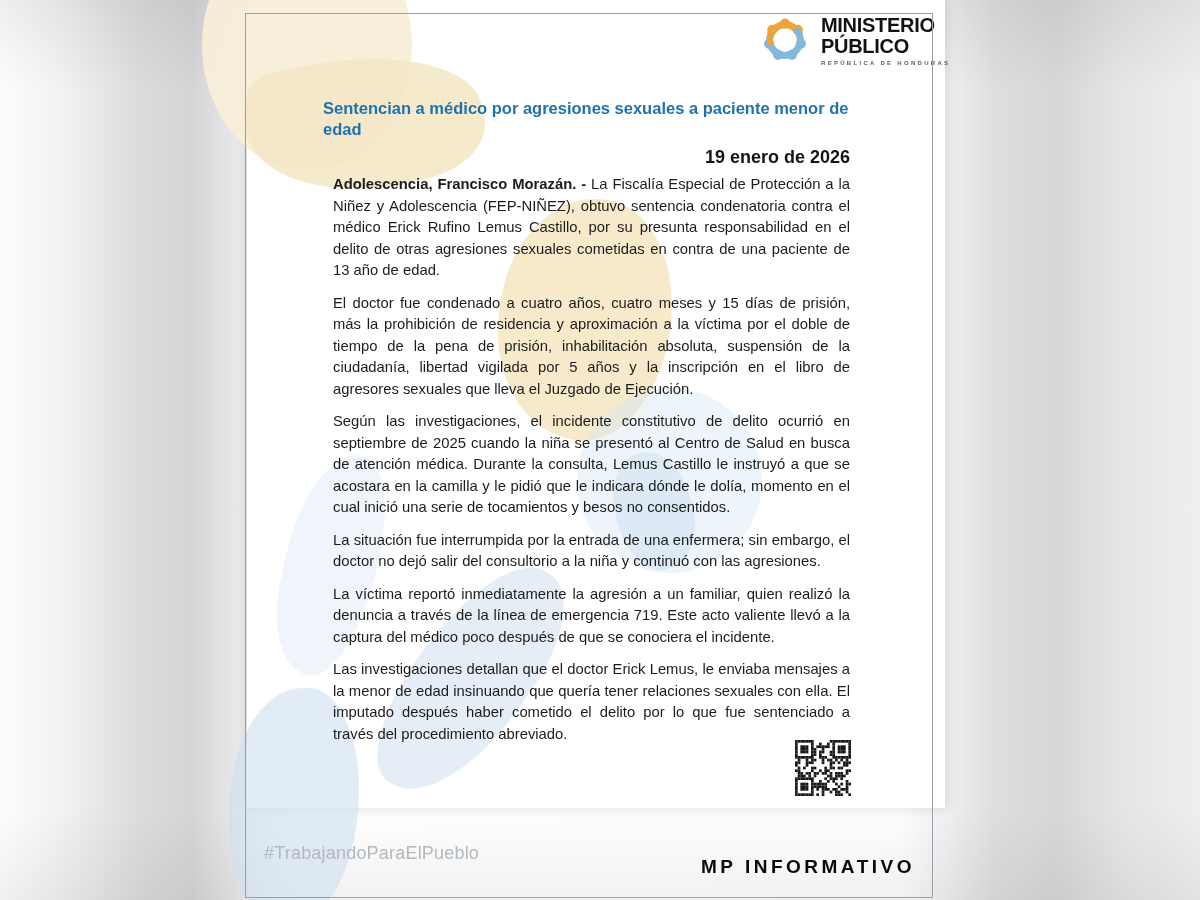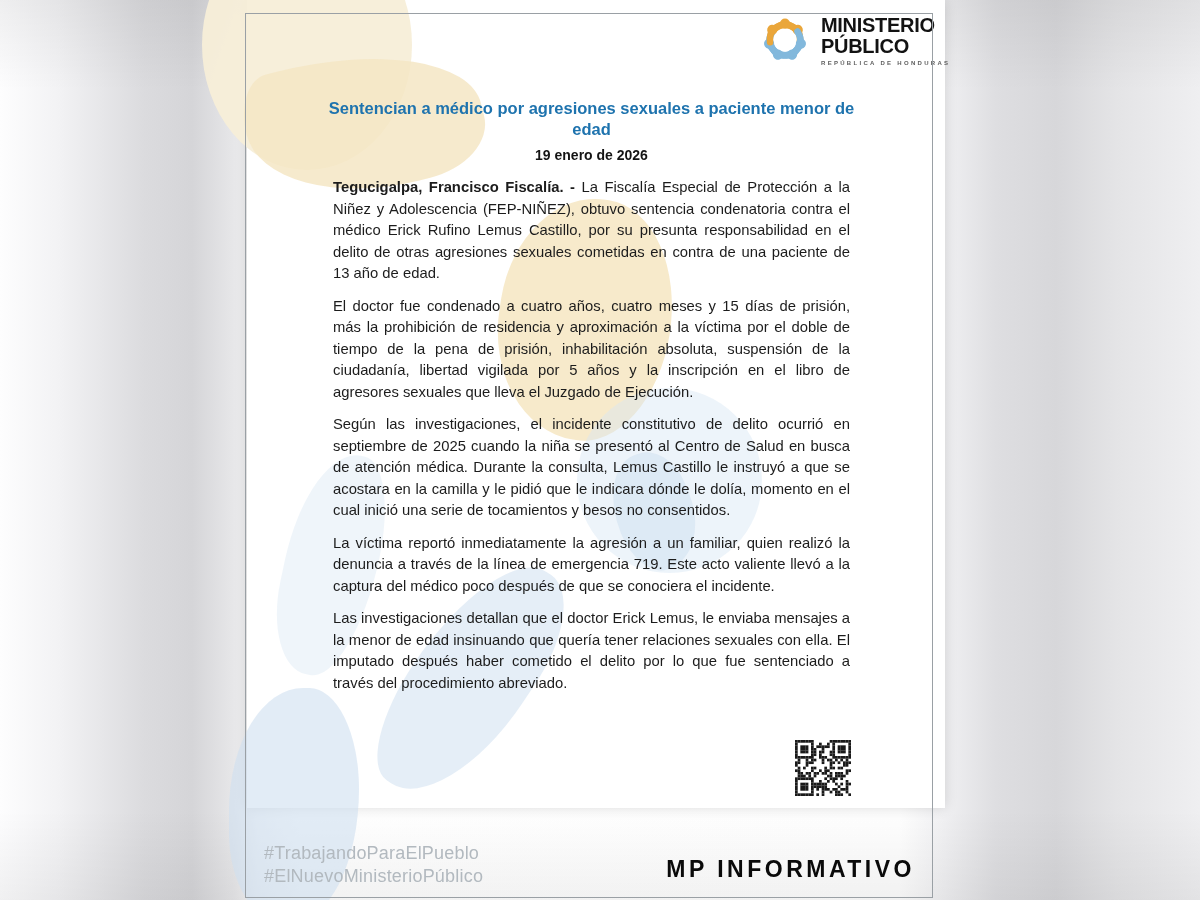--- a/index.html
+++ b/index.html
@@ -38,30 +38,30 @@
   .wm8{left:38px;top:452px;width:92px;height:225px;border-radius:60% 40% 50% 50%/55% 45% 60% 40%;
        background:rgba(216,230,243,0.42);transform:rotate(12deg);}
 
   .logo-row{position:absolute;left:509px;top:11px;display:flex;gap:7px;align-items:flex-start;z-index:2;}
   .logo-icon{width:58px;height:58px;flex:0 0 auto;}
   .logo-text{padding-top:4px;}
   .logo-name{font-size:20px;font-weight:bold;color:#121212;line-height:21px;letter-spacing:-0.3px;}
   .logo-sub{font-size:6px;font-weight:bold;letter-spacing:2.3px;color:#5d5d5d;margin-top:3px;white-space:nowrap;}
 
   .content{position:absolute;left:86px;top:98px;width:517px;z-index:2;}
-  .content h1{font-size:16.5px;line-height:21px;font-weight:bold;color:#1e73ae;text-align:center;margin:0 -10px;}
-  .date{text-align:center;font-size:14px;font-weight:bold;color:#141414;margin:7px 0 14px;}
+  .content h1{font-size:16.5px;line-height:21px;font-weight:bold;color:#1e73ae;margin:0 -10px;}
+  .date{text-align:right;font-size:18px;font-weight:bold;color:#141414;margin:7px 0 6px;}
   .content p{font-size:14.8px;line-height:21.5px;text-align:justify;color:#1c1c1c;margin:0 0 11px;}
 
   .qr{position:absolute;left:548px;top:740px;width:56px;height:56px;z-index:2;}
   .qr svg{display:block;width:56px;height:56px;}
 
   .tags{position:absolute;left:17px;top:842px;z-index:2;font-size:18px;font-weight:normal;
         color:#b2b9bf;line-height:23px;letter-spacing:0.2px;}
-  .brand{position:absolute;right:30px;top:856px;z-index:2;font-size:23px;font-weight:bold;
+  .brand{position:absolute;right:30px;top:856px;z-index:2;font-size:19px;font-weight:bold;
          letter-spacing:3.5px;color:#0a0a0a;}
 </style>
 </head>
 <body>
 
 <div class="page">
 
   <div class="wm wm1"></div>
   <div class="wm wm2"></div>
   <div class="wm wm3"></div>
@@ -108,23 +108,24 @@
       <div class="logo-name">MINISTERIO</div>
       <div class="logo-name">PÚBLICO</div>
       <div class="logo-sub">REPÚBLICA DE HONDURAS</div>
     </div>
   </header>
 
   <main class="content">
     <h1>Sentencian a médico por agresiones sexuales a paciente menor de edad</h1>
     <div class="date">19 enero de 2026</div>
     <div id="articleBody">
-        <p><strong>Tegucigalpa, Francisco Fiscalía. - </strong>La Fiscalía Especial de Protección a la Niñez y Adolescencia (FEP-NIÑEZ), obtuvo sentencia condenatoria contra el médico Erick Rufino Lemus Castillo, por su presunta responsabilidad en el delito de otras agresiones sexuales cometidas en contra de una paciente de 13 año de edad.</p>
+        <p><strong>Adolescencia, Francisco Morazán. - </strong>La Fiscalía Especial de Protección a la Niñez y Adolescencia (FEP-NIÑEZ), obtuvo sentencia condenatoria contra el médico Erick Rufino Lemus Castillo, por su presunta responsabilidad en el delito de otras agresiones sexuales cometidas en contra de una paciente de 13 año de edad.</p>
         <p>El doctor fue condenado a cuatro años, cuatro meses y 15 días de prisión, más la prohibición de residencia y aproximación a la víctima por el doble de tiempo de la pena de prisión, inhabilitación absoluta, suspensión de la ciudadanía, libertad vigilada por 5 años y la inscripción en el libro de agresores sexuales que lleva el Juzgado de Ejecución.</p>
         <p>Según las investigaciones, el incidente constitutivo de delito ocurrió en septiembre de 2025 cuando la niña se presentó al Centro de Salud en busca de atención médica. Durante la consulta, Lemus Castillo le instruyó a que se acostara en la camilla y le pidió que le indicara dónde le dolía, momento en el cual inició una serie de tocamientos y besos no consentidos.</p>
+        <p>La situación fue interrumpida por la entrada de una enfermera; sin embargo, el doctor no dejó salir del consultorio a la niña y continuó con las agresiones.</p>
         <p>La víctima reportó inmediatamente la agresión a un familiar, quien realizó la denuncia a través de la línea de emergencia 719. Este acto valiente llevó a la captura del médico poco después de que se conociera el incidente.</p>
         <p>Las investigaciones detallan que el doctor Erick Lemus, le enviaba mensajes a la menor de edad insinuando que quería tener relaciones sexuales con ella. El imputado después haber cometido el delito por lo que fue sentenciado a través del procedimiento abreviado.</p>
       </div>
   </main>
 
   <div class="qr">
     <svg id="qrSvg" viewBox="0 0 21 21">
         <rect x="0" y="0" width="1.02" height="1.02" fill="#1a1a1a"></rect>
         <rect x="1" y="0" width="1.02" height="1.02" fill="#1a1a1a"></rect>
         <rect x="2" y="0" width="1.02" height="1.02" fill="#1a1a1a"></rect>
@@ -356,18 +357,17 @@
         <rect x="15" y="20" width="1.02" height="1.02" fill="#1a1a1a"></rect>
         <rect x="16" y="20" width="1.02" height="1.02" fill="#1a1a1a"></rect>
         <rect x="17" y="20" width="1.02" height="1.02" fill="#1a1a1a"></rect>
         <rect x="20" y="20" width="1.02" height="1.02" fill="#1a1a1a"></rect>
       </svg>
   </div>
 
   <footer>
     <div class="tags">
       <div>#TrabajandoParaElPueblo</div>
-      <div>#ElNuevoMinisterioPúblico</div>
     </div>
     <div class="brand">MP INFORMATIVO</div>
   </footer>
 
 </div>
 
 </body></html>

